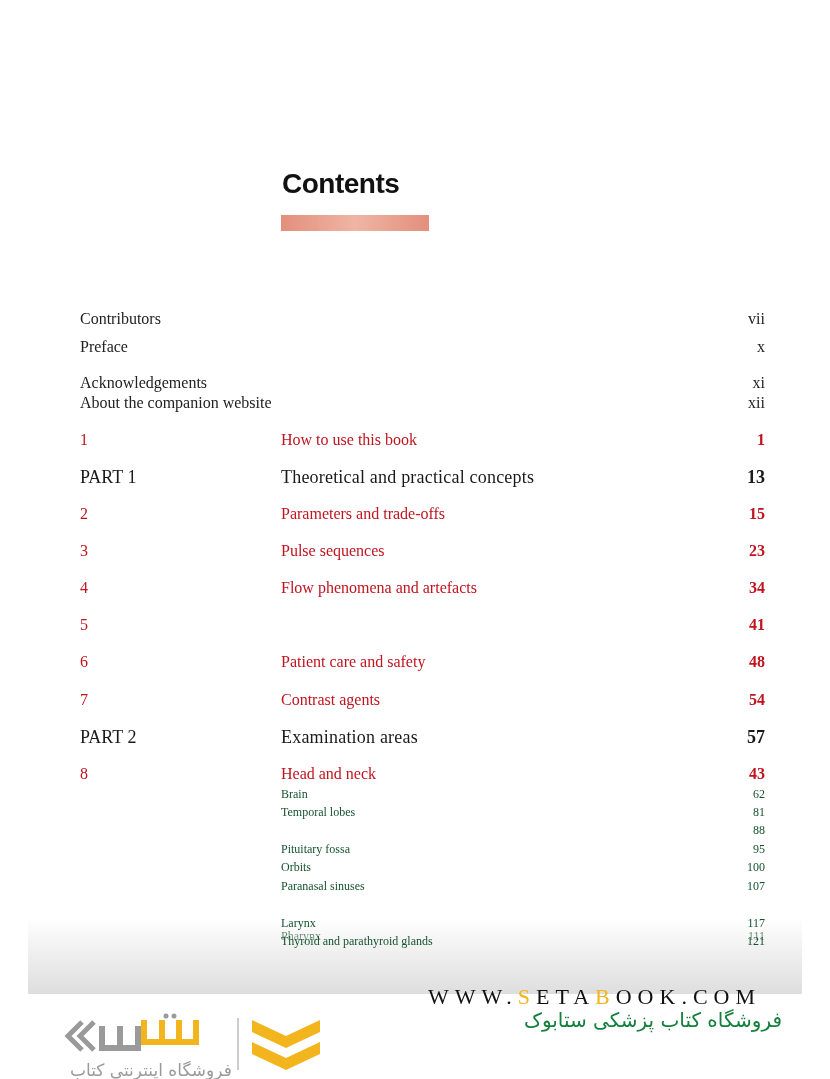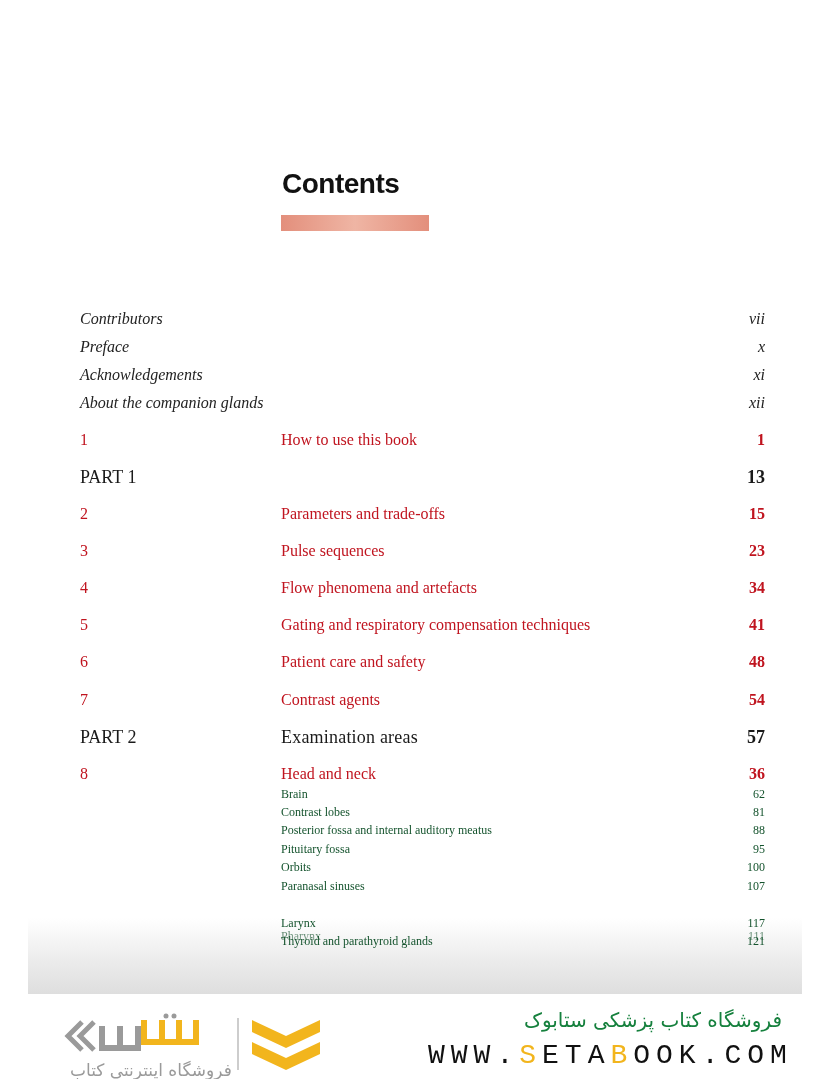--- a/index.html
+++ b/index.html
@@ -13,21 +13,21 @@
       position: absolute; left: 282px; top: 168px;
       font-family: "Liberation Sans", "DejaVu Sans", sans-serif;
       font-weight: bold; font-size: 28px; color: #111; letter-spacing: -0.5px;
     }
     .title-bar {
       position: absolute; left: 281px; top: 215px; width: 148px; height: 16px;
       background: linear-gradient(90deg, #e38f7c 0%, #efb5a4 50%, #e38f7c 100%);
     }
     .front {
       position: absolute; left: 80px; width: 685px; height: 24px;
-      font-style: italic; font-size: 16px; color: #222;
+      font-size: 16px; color: #222;
     }
     .front .lbl { position: absolute; left: 0; top: 0; }
     .front .pg { position: absolute; right: 0; top: 0; }
     .row { position: absolute; left: 80px; width: 685px; height: 26px; font-size: 16px; }
     .row .num { position: absolute; left: 0; top: 0; }
     .row .ttl { position: absolute; left: 201px; top: 0; }
     .row .pg { position: absolute; right: 0; top: 0; }
     .red { color: #c0141f; }
     .part { font-size: 18px; color: #1a1a1a; }
     .part .ttl { letter-spacing: 0.2px; }
@@ -41,22 +41,22 @@
     .shade {
       position: absolute; left: 28px; top: 918px; width: 774px; height: 76px;
       background: linear-gradient(180deg, rgba(255,255,255,0) 0%, #ececec 55%, #dedede 100%);
     }
     .footer-logo { position: absolute; left: 60px; top: 1012px; width: 270px; height: 64px; }
     .footer-text-fa {
       position: absolute; right: 48px; top: 1008px;
       font-family: "DejaVu Sans", sans-serif; font-size: 20px; color: #15803d; direction: rtl;
     }
     .footer-url {
-      position: absolute; left: 428px; top: 1040px;
-      font-family: Liberation Mono, monospace; font-size: 28px; letter-spacing: 6px; color: #111;
+      position: absolute; left: 428px; top: 984px;
+      font-family: Liberation Serif, serif; font-size: 22px; letter-spacing: 6px; color: #111;
     }
     .footer-url .hl { color: #f2b51d; }
     .logo-fa-sub {
       position: absolute; left: 10px; top: 48px; font-family: "DejaVu Sans", sans-serif;
       font-size: 17px; color: #9a9a9a; direction: rtl;
     }
   </style>
 </head>
 <body>
 
@@ -64,89 +64,88 @@
 <div class="title-bar"></div>
 
 <div class="front" style="top:310px">
   <span class="lbl">Contributors</span>
   <span class="pg">vii</span>
 </div>
 <div class="front" style="top:338px">
   <span class="lbl">Preface</span>
   <span class="pg">x</span>
 </div>
-<div class="front" style="top:366px">
+<div class="front" style="top:374px">
   <span class="lbl">Acknowledgements</span>
   <span class="pg">xi</span>
 </div>
 <div class="front" style="top:394px">
-  <span class="lbl">About the companion glands</span>
+  <span class="lbl">About the companion website</span>
   <span class="pg">xii</span>
 </div>
 
 <div class="row chap red" style="top:431px">
   <span class="num">1</span>
   <span class="ttl">How to use this book</span>
   <span class="pg">1</span>
 </div>
 <div class="row part" style="top:467px">
   <span class="num">PART 1</span>
+  <span class="ttl">Theoretical and practical concepts</span>
   <span class="pg">13</span>
 </div>
 <div class="row chap red" style="top:505px">
   <span class="num">2</span>
   <span class="ttl">Parameters and trade-offs</span>
   <span class="pg">15</span>
 </div>
 <div class="row chap red" style="top:542px">
   <span class="num">3</span>
   <span class="ttl">Pulse sequences</span>
   <span class="pg">23</span>
 </div>
 <div class="row chap red" style="top:579px">
   <span class="num">4</span>
   <span class="ttl">Flow phenomena and artefacts</span>
   <span class="pg">34</span>
 </div>
 <div class="row chap red" style="top:616px">
   <span class="num">5</span>
-  <span class="ttl">Gating and respiratory compensation techniques</span>
   <span class="pg">41</span>
 </div>
 <div class="row chap red" style="top:653px">
   <span class="num">6</span>
   <span class="ttl">Patient care and safety</span>
   <span class="pg">48</span>
 </div>
 <div class="row chap red" style="top:691px">
   <span class="num">7</span>
   <span class="ttl">Contrast agents</span>
   <span class="pg">54</span>
 </div>
 <div class="row part" style="top:727px">
   <span class="num">PART 2</span>
   <span class="ttl">Examination areas</span>
   <span class="pg">57</span>
 </div>
 <div class="row chap red" style="top:765px">
   <span class="num">8</span>
   <span class="ttl">Head and neck</span>
-  <span class="pg">36</span>
+  <span class="pg">43</span>
 </div>
 
 <div class="sub" style="top:785px">
   <span class="ttl">Brain</span>
   <span class="pg">62</span>
 </div>
 <div class="sub" style="top:803px">
-  <span class="ttl">Contrast lobes</span>
+  <span class="ttl">Temporal lobes</span>
   <span class="pg">81</span>
 </div>
 <div class="sub" style="top:821px">
-  <span class="ttl">Posterior fossa and internal auditory meatus</span>
   <span class="pg">88</span>
 </div>
 <div class="sub" style="top:840px">
   <span class="ttl">Pituitary fossa</span>
   <span class="pg">95</span>
 </div>
 <div class="sub" style="top:858px">
   <span class="ttl">Orbits</span>
   <span class="pg">100</span>
 </div>

